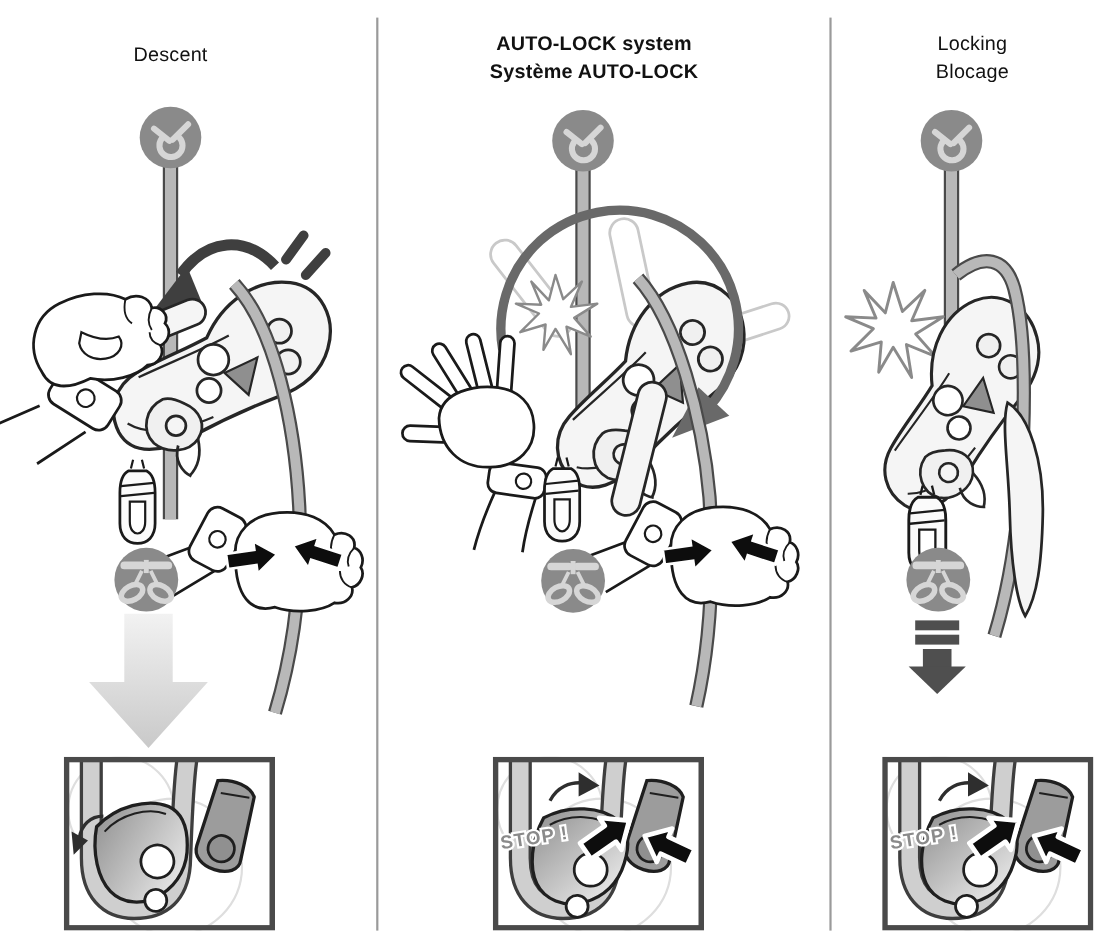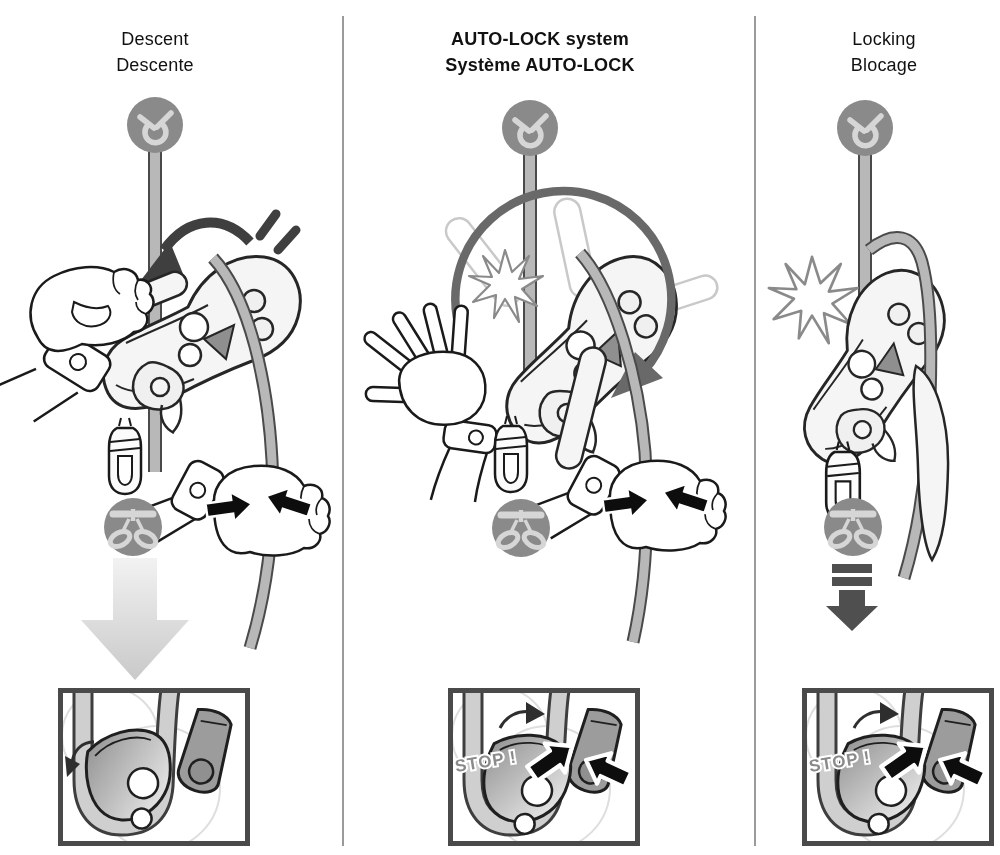--- a/index.html
+++ b/index.html
@@ -102,23 +102,22 @@
       <g id="catchSym">
         <path d="M-20,-36 C-6,-42 10,-40 16,-32 L22,26 C24,36 14,42 2,42 C-10,42 -20,36 -20,26 Z" fill="#9c9c9c" stroke="#1f1f1f" stroke-width="3"></path>
         <path d="M-14,-26 L12,-30" fill="none" stroke="#1f1f1f" stroke-width="1.8"></path>
         <circle cx="2" cy="22" r="12" fill="#909090" stroke="#1f1f1f" stroke-width="2.5"></circle>
       </g>
 
       <path id="blkArrowSym" d="M0,0 L-19,-16 L-19,-8 L-44,-8 L-44,8 L-19,8 L-19,16 Z" fill="#0d0d0d" stroke="#ffffff" stroke-width="4" stroke-linejoin="round"></path>
     </defs>
   </svg>
 
-  <div class="panel-title" style="left:35px;top:26px;width:240px;">
+  <div class="panel-title" style="left:35px;top:36px;width:240px;">
     <div>Descent</div>
-    <div>Descente</div>
   </div>
   <div class="panel-title" style="left:400px;top:26px;width:280px;font-weight:bold;">
     <div>AUTO-LOCK system</div>
     <div>Système AUTO-LOCK</div>
   </div>
   <div class="panel-title" style="left:764px;top:26px;width:240px;">
     <div>Locking</div>
     <div>Blocage</div>
   </div>
 

